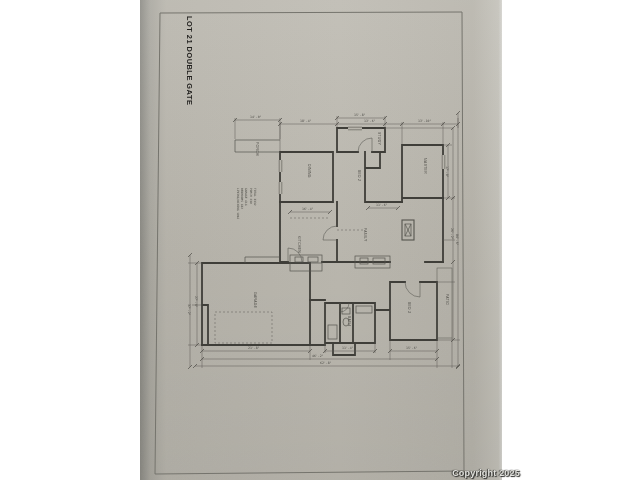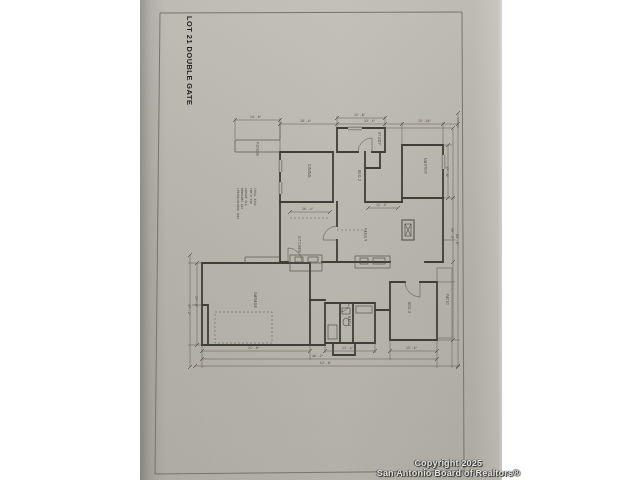--- a/index.html
+++ b/index.html
@@ -167,14 +167,13 @@
         <text transform="translate(101.2,188) rotate(90)">BEDROOMS        632</text>
         <text transform="translate(105.4,188) rotate(90)">GARAGE          616</text>
         <text transform="translate(109.6,188) rotate(90)">PORCH           238</text>
         <text transform="translate(113.8,188) rotate(90)">TOTAL          3332</text>
       </g>
   </svg>
 </div>
 
 <div class="watermark">
   <div class="wm-line">Copyright 2025</div>
-  <div class="wm-line">San Antonio Board of Realtors®</div>
 </div>
 
 </body></html>

